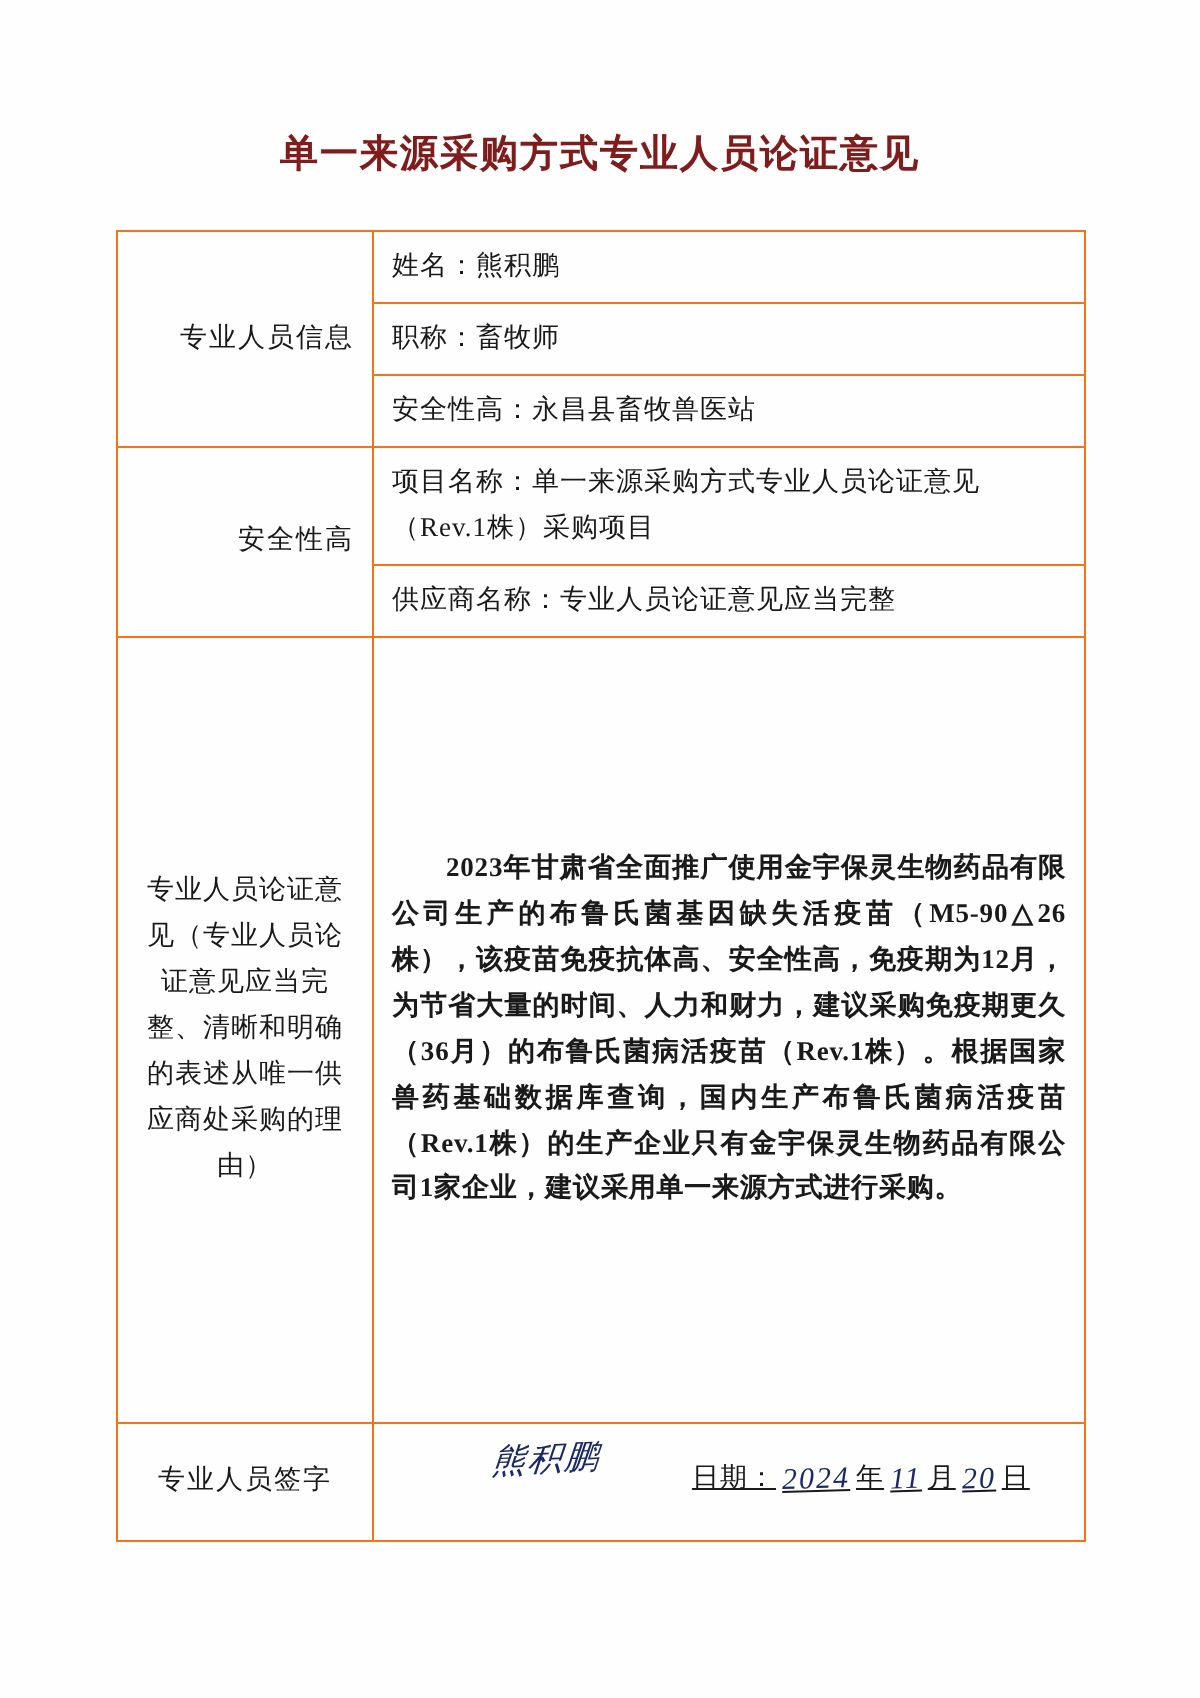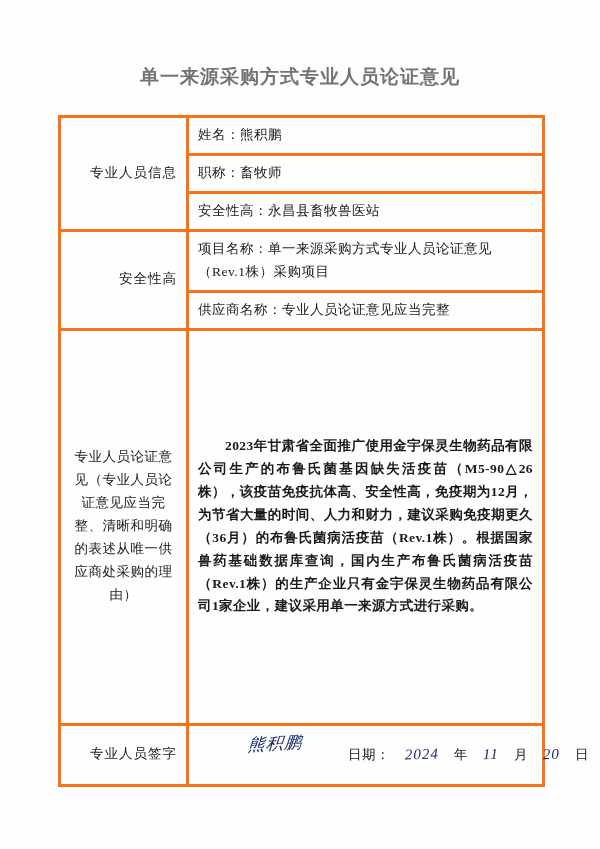--- a/index.html
+++ b/index.html
@@ -25,32 +25,32 @@
   .doc-title {
     position: absolute;
     top: 64px;
     left: 0;
     width: 600px;
     text-align: center;
     font-size: 19px;
     font-weight: bold;
     letter-spacing: 1px;
     font-family: "Liberation Serif", serif;
-    color: #737373;
+    color: #7f1d1d;
   }
   table.main {
     position: absolute;
     left: 58px;
     top: 115px;
     width: 484px;
     border-collapse: collapse;
     table-layout: fixed;
   }
   table.main td {
-    border: 3px solid #f97316;
+    border: 1px solid #f97316;
     font-size: 13.5px;
     line-height: 1.7;
     padding: 6px 9px;
     vertical-align: middle;
     font-family: "Liberation Serif", serif;
   }
   td.label {
     text-align: right;
     width: 128px;
     letter-spacing: 1px;
@@ -73,21 +73,21 @@
     letter-spacing: 0.4px;
     text-align: justify;
     height: 380px;
     font-weight: bold;
   }
   td.body-cell p {
     margin: 0;
     text-indent: 2em;
   }
   td.sign-label {
-    text-align: right;
+    text-align: center;
     padding-left: 10px;
     letter-spacing: 1px;
     height: 46px;
   }
   td.date-label {
     text-align: left;
     padding-left: 10px;
     letter-spacing: 0.5px;
     position: relative;
   }
@@ -111,23 +111,24 @@
   }
   .sig-wrap {
     position: absolute;
     left: 26px;
     top: 4px;
     width: 120px;
     text-align: center;
   }
   .date-row {
     display: flex;
-    align-items: flex-end;
-    gap: 15px;
+    align-items: flex-start;
+    gap: 3px;
     white-space: nowrap;
+    text-decoration: underline;
   }
 </style>
 </head>
 <body>
 
 <div class="page">
 
   <div class="doc-title">单一来源采购方式专业人员论证意见</div>
 
   <table class="main">

